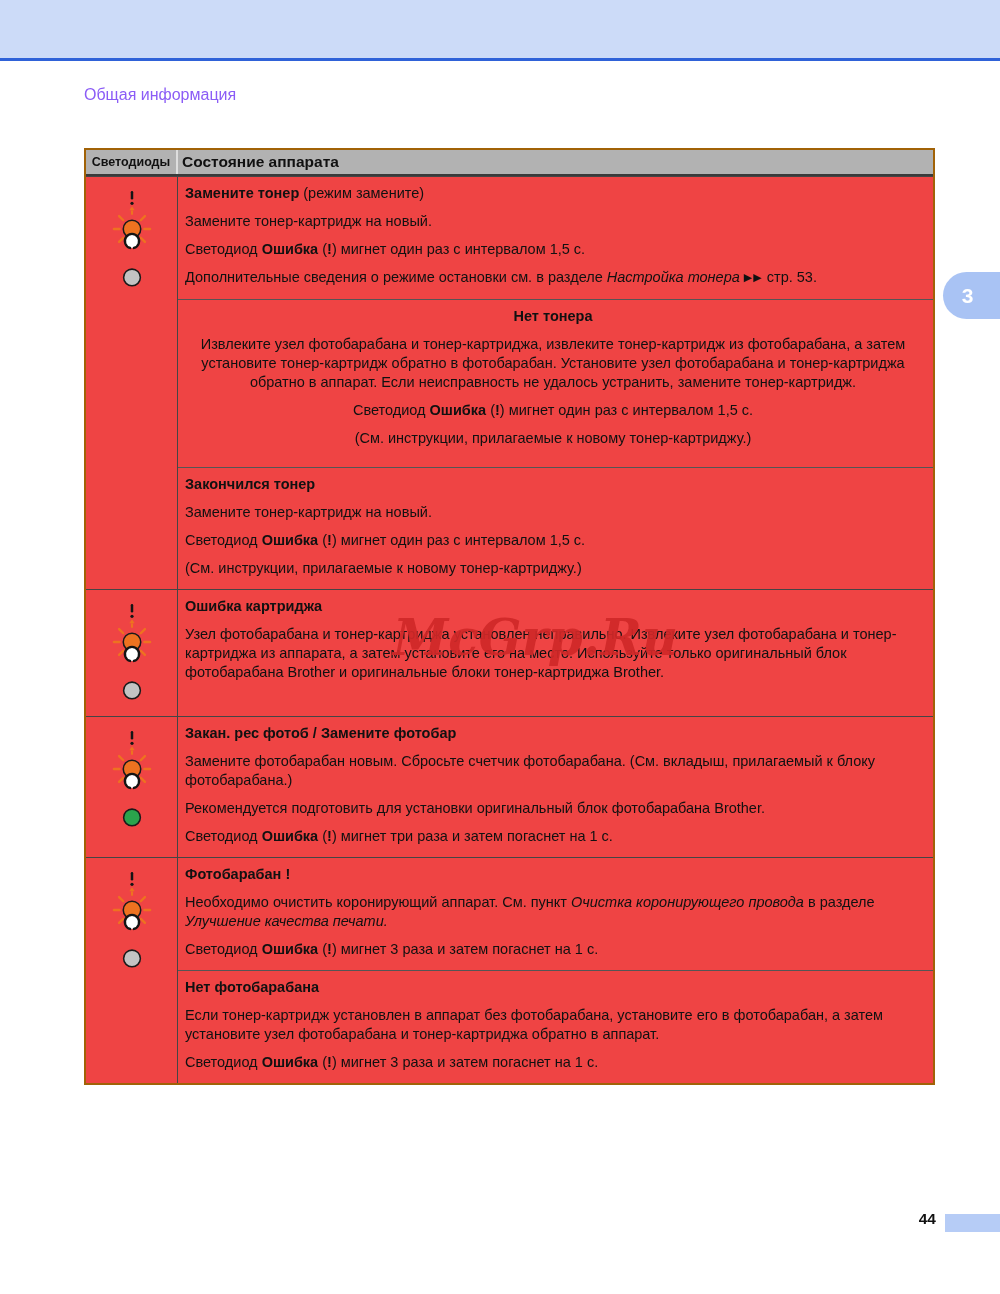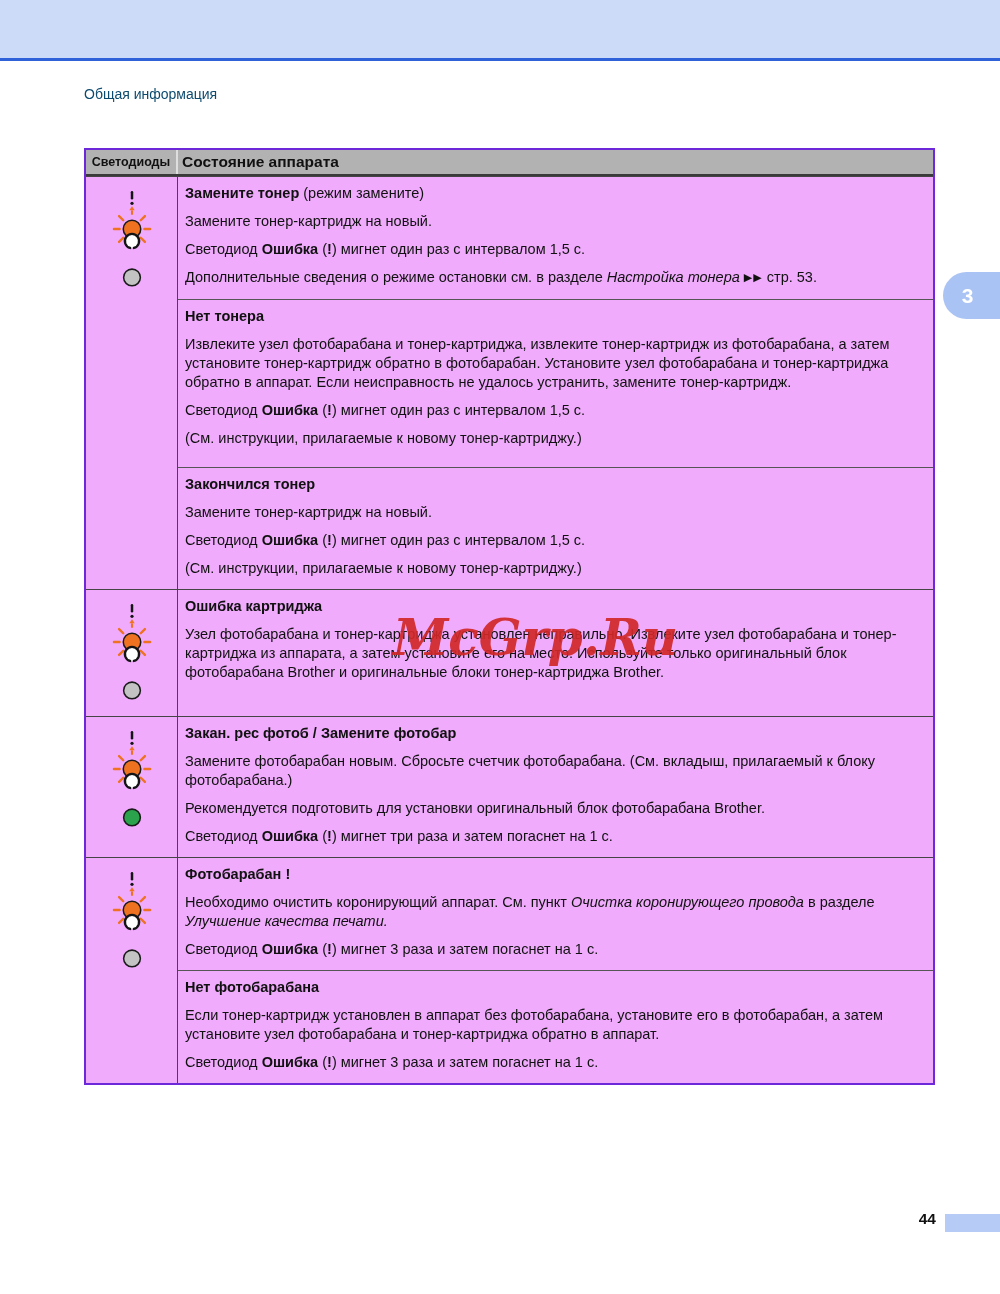--- a/index.html
+++ b/index.html
@@ -3,40 +3,40 @@
 <meta charset="utf-8">
 <style>
   * { margin:0; padding:0; box-sizing:border-box; }
   html,body { background:#ffffff; }
   .page {
     position:relative; width:1000px; height:1294px; background:#ffffff;
     font-family:"Liberation Sans", sans-serif; color:#111; overflow:hidden;
   }
   .topbar { position:absolute; left:0; top:0; width:1000px; height:58px; background:#ccdbf8; }
   .topline { position:absolute; left:0; top:58px; width:1000px; height:3px; background:#2f62d8; }
-  .doc-header { position:absolute; left:84px; top:86px; font-size:14px; color:#0c4a6e; }
+  .doc-header { position:absolute; left:84px; top:86px; font-size:16px; color:#8b5cf6; }
 
   .ledtable {
     position:absolute; left:84px; top:148px; width:851px;
-    border:2px solid #6d28d9; background:#f0abfc;
+    border:2px solid #a16207; background:#ef4444;
   }
   .thead { display:flex; background:#b2b2b2; border-bottom:2px solid #3a3a3a; height:26px; align-items:center; }
   .th-led { width:92px; text-align:center; font-weight:bold; font-size:12.5px; border-right:2px solid #dedede; align-self:stretch; display:flex; align-items:center; justify-content:center; }
   .th-status { flex:1; font-weight:bold; font-size:15.5px; padding-left:4px; }
 
   .group { display:flex; border-top:1.5px solid #454545; }
   .group:first-of-type { border-top:none; }
   .led-cell { width:92px; border-right:1.5px solid #454545; display:flex; justify-content:center; align-items:flex-start; padding-top:13px; }
   .content { flex:1; min-width:0; }
   .subrow { border-top:1px solid #555; padding:7px 12px 2px 7px; }
   .subrow:first-child { border-top:none; }
   .subrow p { font-size:14.5px; line-height:19px; margin:0 0 9px 0; }
   .subrow p span.arrows { font-size:11px; letter-spacing:1px; position:relative; top:-1px; }
 
-  .h112{min-height:112px;} .h168{min-height:168px;} .h111{min-height:111px;}
+  .h112{min-height:112px;} .h168{min-height:168px;text-align:center;} .h111{min-height:111px;}
   .h126{min-height:126px;} .h128{min-height:128px;} .h108{min-height:108px;} .h102{min-height:102px;}
 
   .watermark {
     position:absolute; left:393px; top:608px; width:320px;
     font-family:"DejaVu Serif", serif; font-style:italic; font-weight:600;
     font-size:50px; color:#d02828; opacity:0.92; z-index:5; pointer-events:none;
     white-space:nowrap;
   }
   .chapter-tab {
     position:absolute; right:0; top:272px; width:57px; height:47px;

